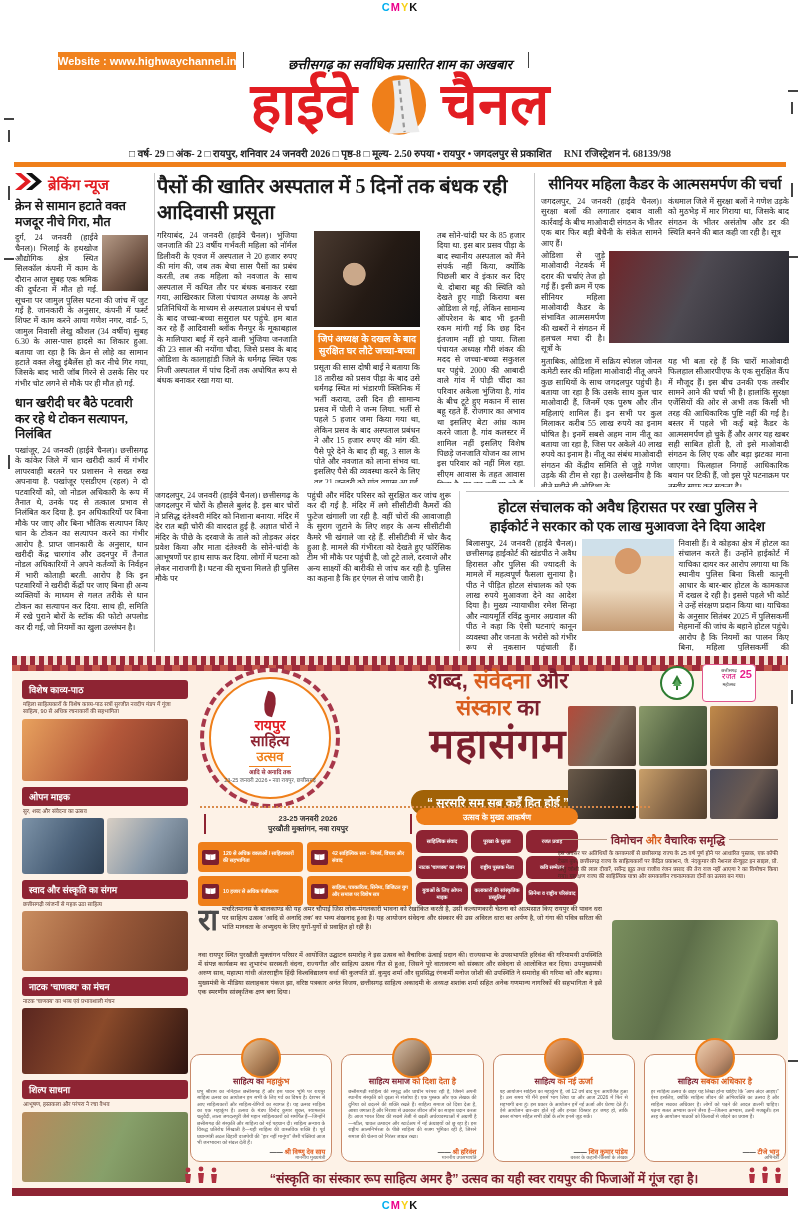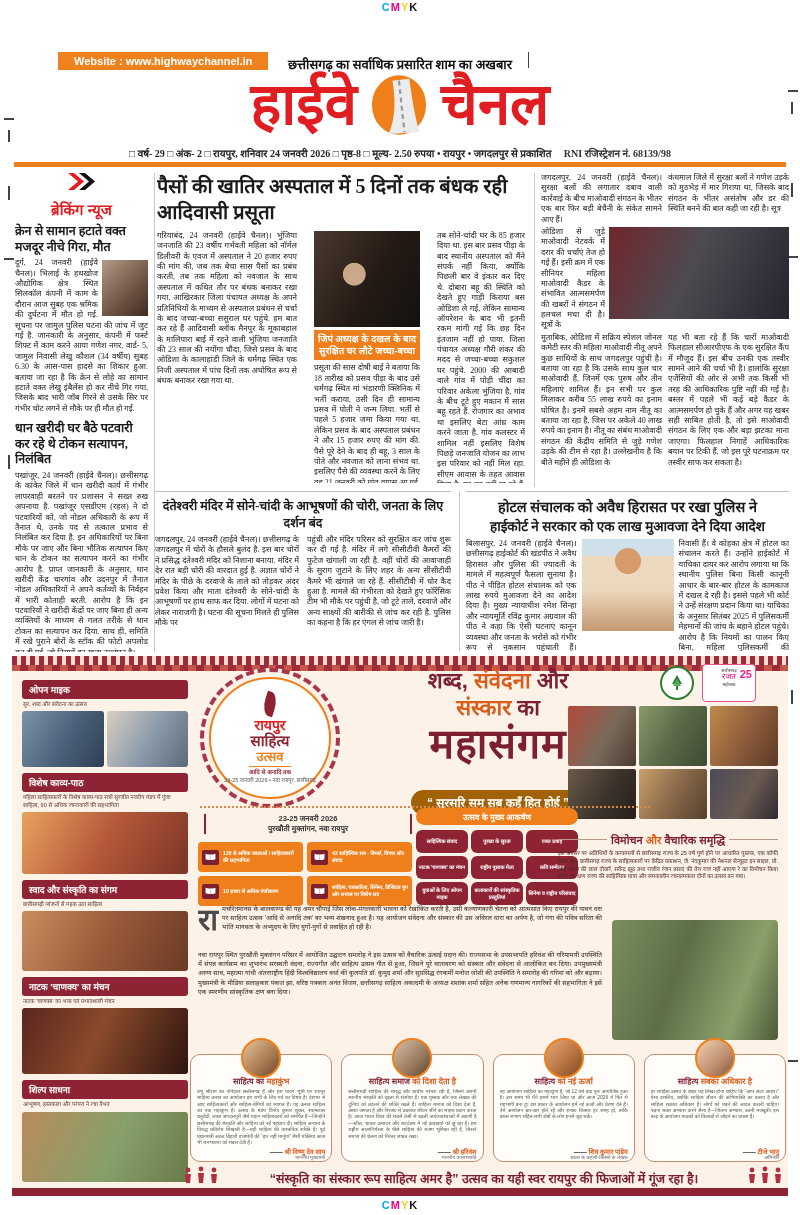--- a/index.html
+++ b/index.html
@@ -3,34 +3,34 @@
 <meta charset="utf-8">
 <style>
   html,body{margin:0;padding:0;background:#e9e9e9;}
   .page{position:relative;width:800px;height:1215px;margin:0 auto;background:#fff;overflow:hidden;
         font-family:"Liberation Serif",serif;color:#1a1a1a;}
   .photo{background-size:cover;}
   
   .cmyk{position:absolute;left:0;right:0;text-align:center;font:700 11px "Liberation Sans",sans-serif;letter-spacing:1px;}
   .cmyk .c{color:#00aeef}.cmyk .m{color:#ec008c}.cmyk .y{color:#f7d117}.cmyk .k{color:#111}
   .website{position:absolute;left:58px;top:52px;background:#f0821e;color:#fff;
-           font:700 11px "Liberation Sans",sans-serif;padding:3px 16px;}
-  .tagline{position:absolute;top:55px;left:0;right:0;text-align:center;font-weight:700;font-size:13px;color:#111;}
+           font:700 11px "Liberation Sans",sans-serif;padding:3px 0;}
+  .tagline{position:absolute;top:55px;left:0;right:0;text-align:center;font-weight:700;font-size:13px;color:#111;font-style:italic;}
   .logo-row{position:absolute;top:74px;left:0;right:0;display:flex;justify-content:center;align-items:center;gap:14px;}
   .logo-word{font-size:58px;font-weight:800;color:#e21d22;line-height:1.05;}
   .logo-circle{width:56px;height:62px;flex:none;}
   .dateline{position:absolute;top:146px;left:0;right:0;text-align:center;font-size:10px;font-weight:700;color:#222;}
   .dateline .rni{margin-left:10px;color:#333;}
   .mast-rule{position:absolute;top:162px;left:14px;right:14px;height:5px;background:#ef7f1a;}
   .crop{position:absolute;background:#444;}
   
   .news{position:absolute;top:173px;left:15px;width:773px;height:479px;}
   .body-text{font-size:8px;line-height:1.3;text-align:justify;color:#1b1b1b;}
   .break-col{position:absolute;left:0;top:0;width:133px;height:479px;padding-right:6px;border-right:1px solid #c9c9c9;overflow:hidden;}
-  .break-head{display:flex;align-items:center;gap:5px;margin-bottom:5px;flex-direction:column;}
+  .break-head{display:flex;align-items:center;gap:5px;margin-bottom:5px;}
   .break-label{font:800 15px "Liberation Sans",sans-serif;color:#e21d22;}
   .story-h{font-size:12.5px;line-height:1.25;font-weight:800;margin:2px 0 3px;}
   .s1-photo{float:right;width:46px;height:56px;margin:2px 0 2px 4px;
             background:linear-gradient(135deg,#b59a86,#6e5243 60%,#3e2c22);}
   .lead-block{position:absolute;left:142px;top:0;width:368px;height:314px;overflow:hidden;}
   .lead-h{font-size:20px;line-height:1.32;font-weight:800;margin:0 0 5px;}
   .lead-cols{display:flex;gap:17px;height:252px;overflow:hidden;}
   .lead-c1{width:140px;flex:none;}
   .lead-c2{width:106px;flex:none;}
   .lead-c3{flex:1;}
@@ -206,36 +206,36 @@
         <div class="lead-c2">
           <div class="lead-photo photo"></div>
           <div class="lead-caption">जिपं अध्यक्ष के दखल के बाद सुरक्षित घर लौटे जच्चा-बच्चा</div>
           <div class="body-text">प्रसूता की सास दोषी बाई ने बताया कि 18 तारीख को प्रसव पीड़ा के बाद उसे धर्मगढ़ स्थित मां भंडारणी क्लिनिक में भर्ती कराया, उसी दिन ही सामान्य प्रसव में पोती ने जन्म लिया. भर्ती से पहले 5 हजार जमा किया गया था, लेकिन प्रसव के बाद अस्पताल प्रबंधन ने और 15 हजार रुपए की मांग की. पैसे पूरे देने के बाद ही बहू, 3 साल के पोते और नवजात को लाना संभव था. इसलिए पैसे की व्यवस्था करने के लिए वह 21 जनवरी को गांव वापस आ गई. सास ने बताया कि बेटा चोड़ा आंध्र के ईंट भट्ठे में मजदूरी करता है. उसको भी फोन लगाया पर उसके सेठ भी पैसा नहीं दे रहे थे. बेटे के साथ रही बहू 6 माह के गर्भ के दौरान घर वापस आ गई थी. सास ने बताया कि पहला बच्चा तीन साल पहले धर्मगढ़ के उसी अस्पताल में ऑपरेशन से हुआ था.</div>
         </div>
         <div class="lead-c3 body-text">तब सोने-चांदी घर के 85 हजार दिया था. इस बार प्रसव पीड़ा के बाद स्थानीय अस्पताल को मैंने संपर्क नहीं किया, क्योंकि पिछली बार वे इंकार कर दिए थे. दोबारा बहू की स्थिति को देखते हुए गाड़ी किराया बस ओडिशा ले गई, लेकिन सामान्य ऑपरेशन के बाद भी इतनी रकम मांगी गई कि छह दिन इंतजाम नहीं हो पाया. जिला पंचायत अध्यक्ष गौरी शंकर की मदद से जच्चा-बच्चा सकुशल घर पहुंचे. 2000 की आबादी वाले गांव में पोड़ी चींदा का परिवार अकेला भुंजिया है, गांव के बीच टूटे हुए मकान में सास बहू रहते हैं. रोजगार का अभाव था इसलिए बेटा आंध्र काम करने जाता है. गांव कलस्टर में शामिल नहीं इसलिए विशेष पिछड़े जनजाति योजन का लाभ इस परिवार को नहीं मिल रहा. सीएम आवास के तहत आवास मिला है, पर बन नहीं पा रहे हैं. बूढ़ी सास मजदूरी कर किसी तरह गुजारा कर रही है. जिला पंचायत अध्यक्ष गौरी शंकर कश्यप ने बताया कि लाचार सास दो दिन से पैसों की व्यवस्था में जुटी थी. कारण सुनते ही हैरानी हुई. लेकिन पहले अस्पताल में मौजूद जच्चा-बच्चा को सकुशल वापस लाना था.</div>
       </div>
     </div>
 
     <div class="maoist-block">
+      <h2 class="maoist-h">सीनियर महिला कैडर के आत्मसमर्पण की चर्चा</h2>
       <div class="maoist-top">
         <div class="body-text">जगदलपुर, 24 जनवरी (हाईवे चैनल)। सुरक्षा बलों की लगातार दबाव वाली कार्रवाई के बीच माओवादी संगठन के भीतर एक बार फिर बड़ी बेचैनी के संकेत सामने आए हैं।</div>
         <div class="body-text">कंधमाल जिले में सुरक्षा बलों ने गणेश उड़के को मुठभेड़ में मार गिराया था, जिसके बाद संगठन के भीतर असंतोष और डर की स्थिति बनने की बात कही जा रही है। सूत्र</div>
       </div>
       <div class="maoist-mid">
         <div class="maoist-mid-text body-text">ओडिशा से जुड़े माओवादी नेटवर्क में दरार की चर्चाएं तेज हो गई हैं। इसी क्रम में एक सीनियर महिला माओवादी कैडर के संभावित आत्मसमर्पण की खबरों ने संगठन में हलचल मचा दी है। सूत्रों के</div>
         <div class="maoist-photo photo"></div>
       </div>
       <div class="maoist-bottom">
         <div class="body-text">मुताबिक, ओडिशा में सक्रिय स्पेशल जोनल कमेटी स्तर की महिला माओवादी नीतू अपने कुछ साथियों के साथ जगदलपुर पहुंची है। बताया जा रहा है कि उसके साथ कुल चार माओवादी हैं, जिनमें एक पुरुष और तीन महिलाएं शामिल हैं। इन सभी पर कुल मिलाकर करीब 55 लाख रुपये का इनाम घोषित है। इनमें सबसे अहम नाम नीतू का बताया जा रहा है, जिस पर अकेले 40 लाख रुपये का इनाम है। नीतू का संबंध माओवादी संगठन की केंद्रीय समिति से जुड़े गणेश उड़के की टीम से रहा है। उल्लेखनीय है कि बीते महीने ही ओडिशा के</div>
         <div class="body-text">यह भी बता रहे हैं कि चारों माओवादी फिलहाल सीआरपीएफ के एक सुरक्षित कैंप में मौजूद हैं। इस बीच उनकी एक तस्वीर सामने आने की चर्चा भी है। हालांकि सुरक्षा एजेंसियों की ओर से अभी तक किसी भी तरह की आधिकारिक पुष्टि नहीं की गई है। बस्तर में पहले भी कई बड़े कैडर के आत्मसमर्पण हो चुके हैं और अगर यह खबर सही साबित होती है, तो इसे माओवादी संगठन के लिए एक और बड़ा झटका माना जाएगा। फिलहाल निगाहें आधिकारिक बयान पर टिकी हैं, जो इस पूरे घटनाक्रम पर तस्वीर साफ कर सकता है।</div>
       </div>
     </div>
 
     <div class="temple-block">
-      <h2 class="temple-h">दंतेश्वरी मंदिर में सोने-चांदी के आभूषणों की चोरी, जनता के लिए दर्शन बंद</h2>
       <div class="two-cols">
         <div class="body-text">जगदलपुर, 24 जनवरी (हाईवे चैनल)। छत्तीसगढ़ के जगदलपुर में चोरों के हौसले बुलंद है. इस बार चोरों ने प्रसिद्ध दंतेश्वरी मंदिर को निशाना बनाया. मंदिर में देर रात बड़ी चोरी की वारदात हुई है. अज्ञात चोरों ने मंदिर के पीछे के दरवाजे के ताले को तोड़कर अंदर प्रवेश किया और माता दंतेश्वरी के सोने-चांदी के आभूषणों पर हाथ साफ कर दिया. लोगों में घटना को लेकर नाराजगी है। घटना की सूचना मिलते ही पुलिस मौके पर</div>
         <div class="body-text">पहुंची और मंदिर परिसर को सुरक्षित कर जांच शुरू कर दी गई है. मंदिर में लगे सीसीटीवी कैमरों की फुटेज खंगाली जा रही है. वहीं चोरों की आवाजाही के सुराग जुटाने के लिए शहर के अन्य सीसीटीवी कैमरे भी खंगाले जा रहे हैं. सीसीटीवी में चोर कैद हुआ है. मामले की गंभीरता को देखते हुए फॉरेंसिक टीम भी मौके पर पहुंची है, जो टूटे ताले, दरवाजे और अन्य साक्ष्यों की बारीकी से जांच कर रही है. पुलिस का कहना है कि हर एंगल से जांच जारी है।</div>
       </div>
     </div>
 
     <div class="court-block">
       <h2 class="court-h1">होटल संचालक को अवैध हिरासत पर रखा पुलिस ने</h2>
       <h2 class="court-h2">हाईकोर्ट ने सरकार को एक लाख मुआवजा देने दिया आदेश</h2>
       <div class="court-row">
@@ -245,33 +245,33 @@
       </div>
     </div>
   </div>
 
   <div class="ad">
     <div class="ad-border1"></div>
     <div class="ad-border2"></div>
 
     <div class="ad-left">
       <div>
+        <div class="sec-h">विशेष काव्य-पाठ</div>
+        <div class="sec-sub">महिला साहित्यकारों के विशेष काव्य-पाठ सत्रों सुरजीत नवदीप मंडप में गूंजा साहित्य, 90 से अधिक रचनाकारों की सहभागिता</div>
+        <div class="sec-photos">
+            <div class="ph photo" style="height:62px;background:linear-gradient(120deg,#e8a25e,#b4583a 50%,#7b3526)"></div>
+          </div>
+      </div>
+      <div>
         <div class="sec-h">ओपन माइक</div>
         <div class="sec-sub">सुर, शब्द और संवेदना का उत्सव</div>
         <div class="sec-photos">
           <div class="ph photo" style="height:56px;background:linear-gradient(120deg,#7d93a8,#4a6078 55%,#2e3f52)"></div>
           <div class="ph photo" style="height:56px;background:linear-gradient(120deg,#d8cfc4,#8898a8 55%,#5a6a7a)"></div>
         </div>
-      </div>
-      <div>
-        <div class="sec-h">विशेष काव्य-पाठ</div>
-        <div class="sec-sub">महिला साहित्यकारों के विशेष काव्य-पाठ सत्रों सुरजीत नवदीप मंडप में गूंजा साहित्य, 90 से अधिक रचनाकारों की सहभागिता</div>
-        <div class="sec-photos">
-            <div class="ph photo" style="height:62px;background:linear-gradient(120deg,#e8a25e,#b4583a 50%,#7b3526)"></div>
-          </div>
       </div>
       <div>
         <div class="sec-h">स्वाद और संस्कृति का संगम</div>
         <div class="sec-sub">छत्तीसगढ़ी व्यंजनों से महक उठा साहित्य</div>
         <div class="sec-photos">
             <div class="ph photo" style="height:60px;background:linear-gradient(115deg,#c98d5f,#9a5a3a 50%,#6b3a26)"></div>
           </div>
       </div>
       <div>
         <div class="sec-h">नाटक 'चाणक्य' का मंचन</div>

